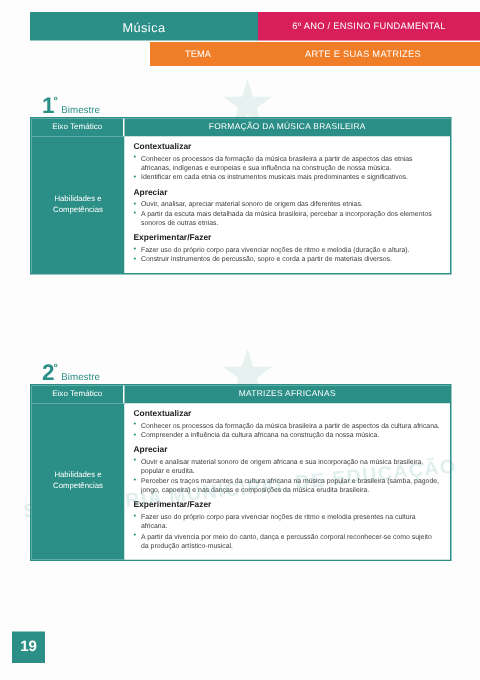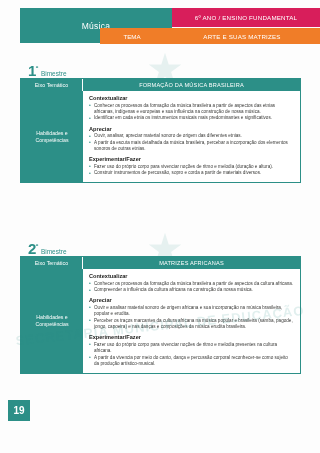--- a/index.html
+++ b/index.html
@@ -13,21 +13,21 @@
   .page {
     position: absolute; inset: 0;
     background: #fdfdfd;
   }
 
   
   .hdr {
     position: absolute; left: 0; top: 8px; width: 320px; height: 44px;
   }
   .hdr-left {
-    position: absolute; left: 20px; top: 0; width: 152px; height: 35px;
+    position: absolute; left: 20px; top: 0; width: 152px; height: 19px;
     background: #2c8f87;
     display: flex; align-items: center; justify-content: center;
   }
   .hdr-left span {
     color: #ffffff; font-size: 8.5px; letter-spacing: .3px;
   }
   .hdr-right {
     position: absolute; left: 172px; top: 0; width: 148px; height: 19px;
     background: #d81e5b;
     display: flex; align-items: center; justify-content: center;
@@ -111,21 +111,21 @@
   
   .wm {
     position: absolute; left: 0; top: 318px; width: 320px;
     text-align: center; font-size: 13px; font-weight: bold;
     color: rgba(44,143,135,0.14); letter-spacing: 1px;
     transform: rotate(-6deg); pointer-events: none;
   }
 
   
   .pgnum {
-    position: absolute; left: 8px; top: 400px;
+    position: absolute; left: 8px; top: 421px;
     width: 22px; height: 21px; background: #2c8f87;
     display: flex; align-items: center; justify-content: center;
   }
   .pgnum span { color: #fff; font-size: 10px; font-weight: bold; }
 </style>
 </head>
 <body>
 
 <div class="page">
 

